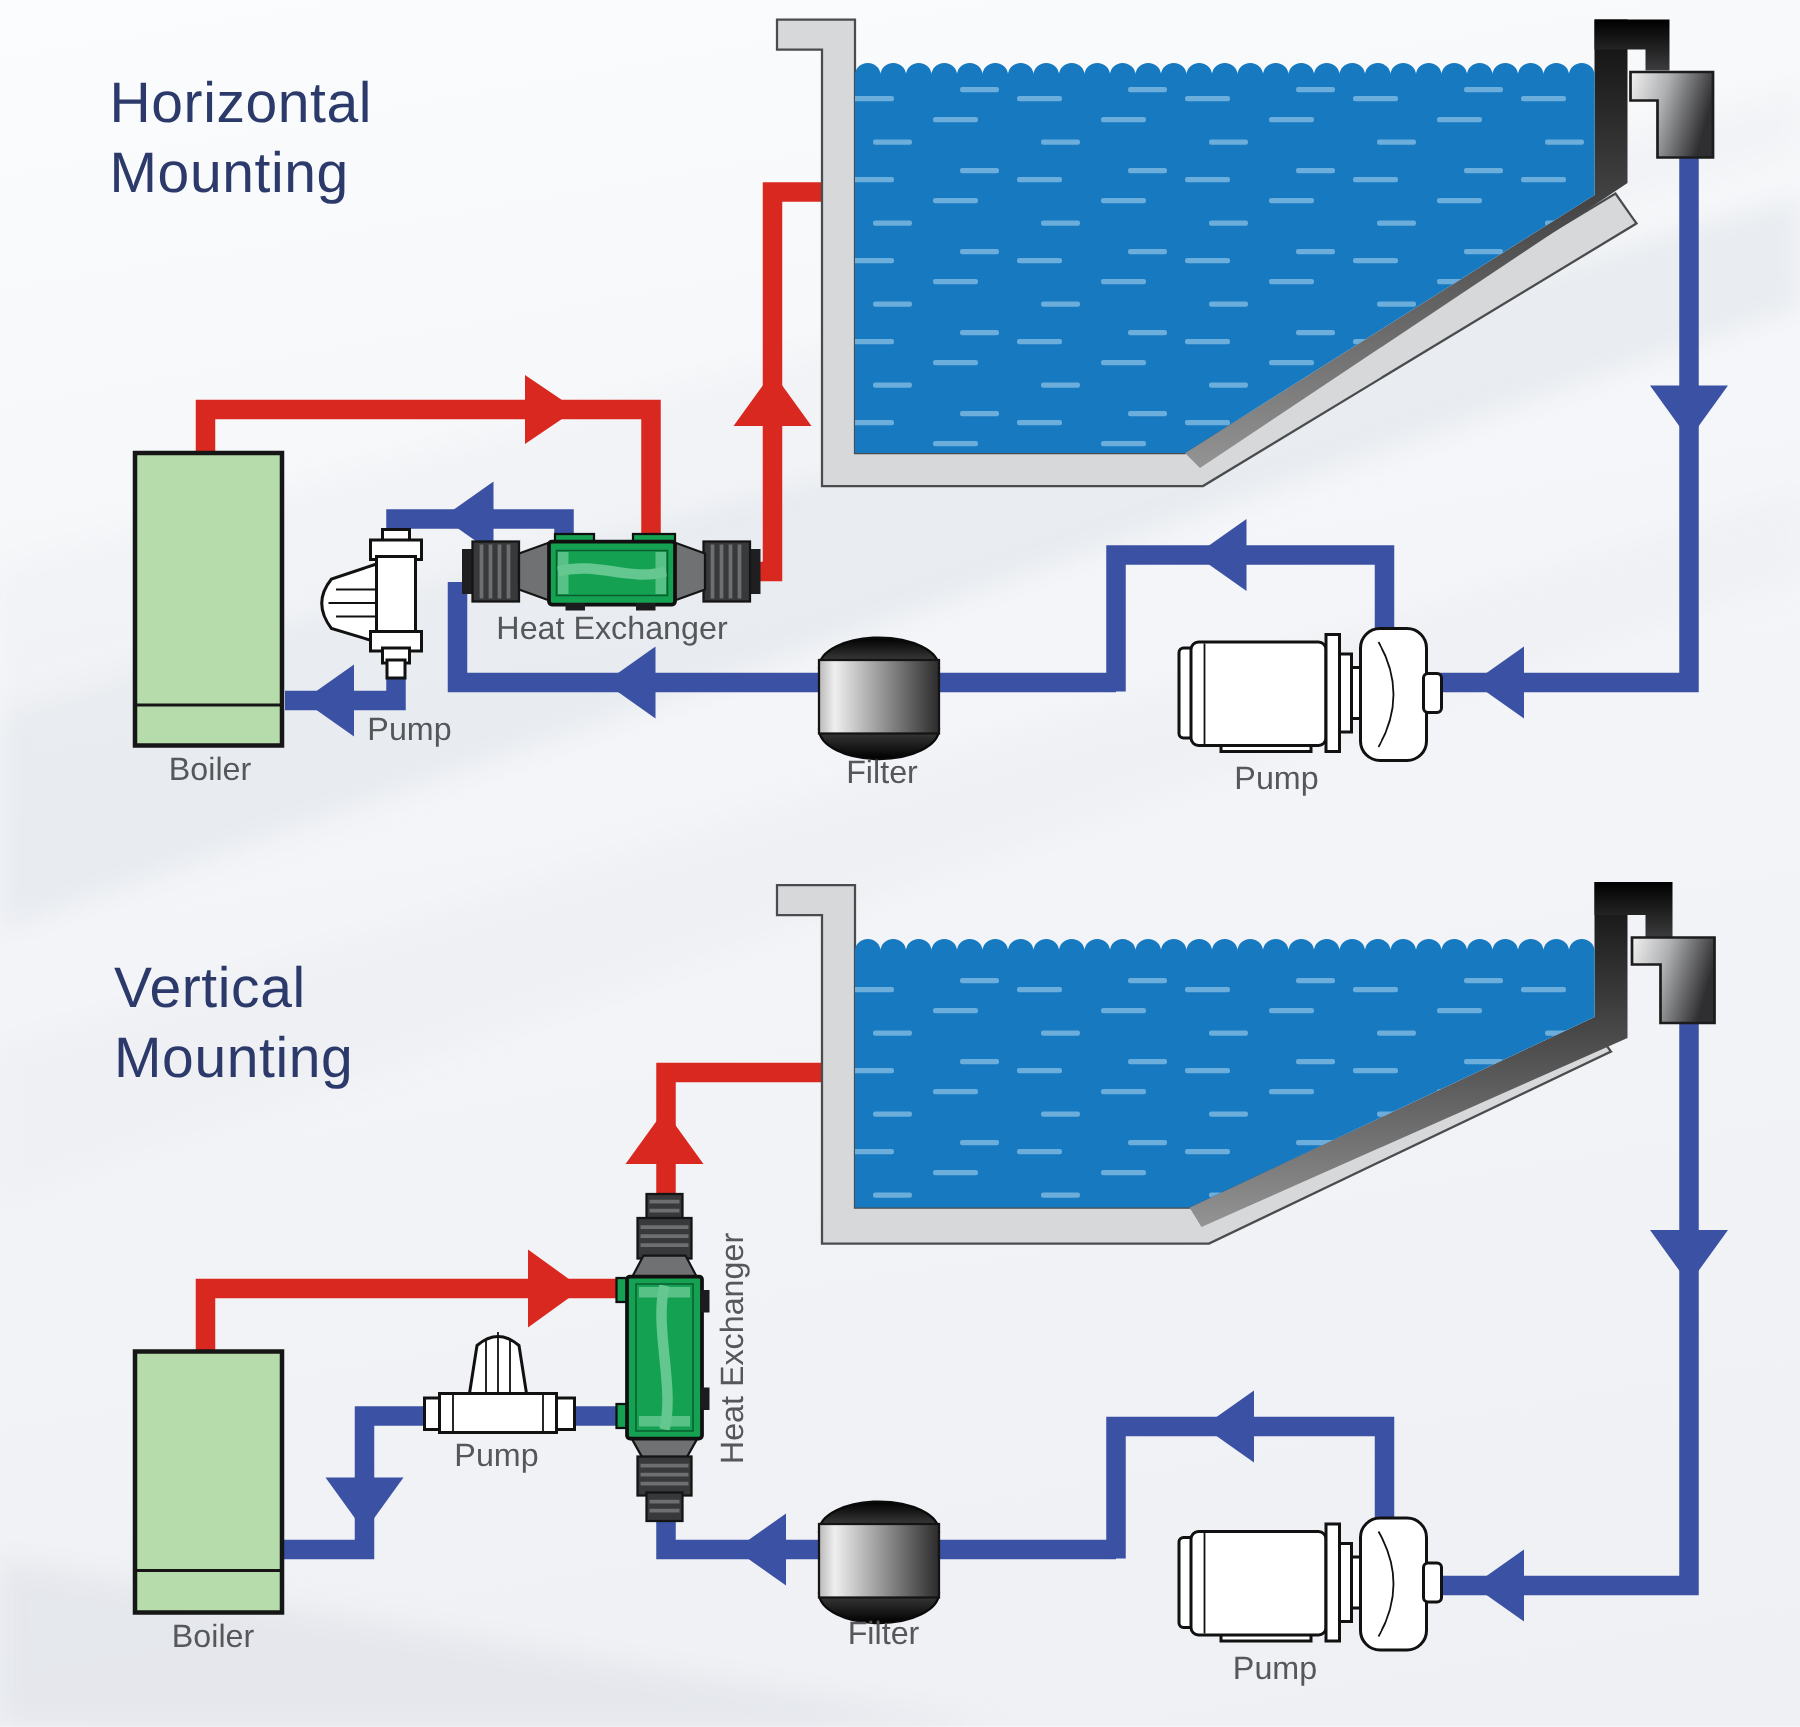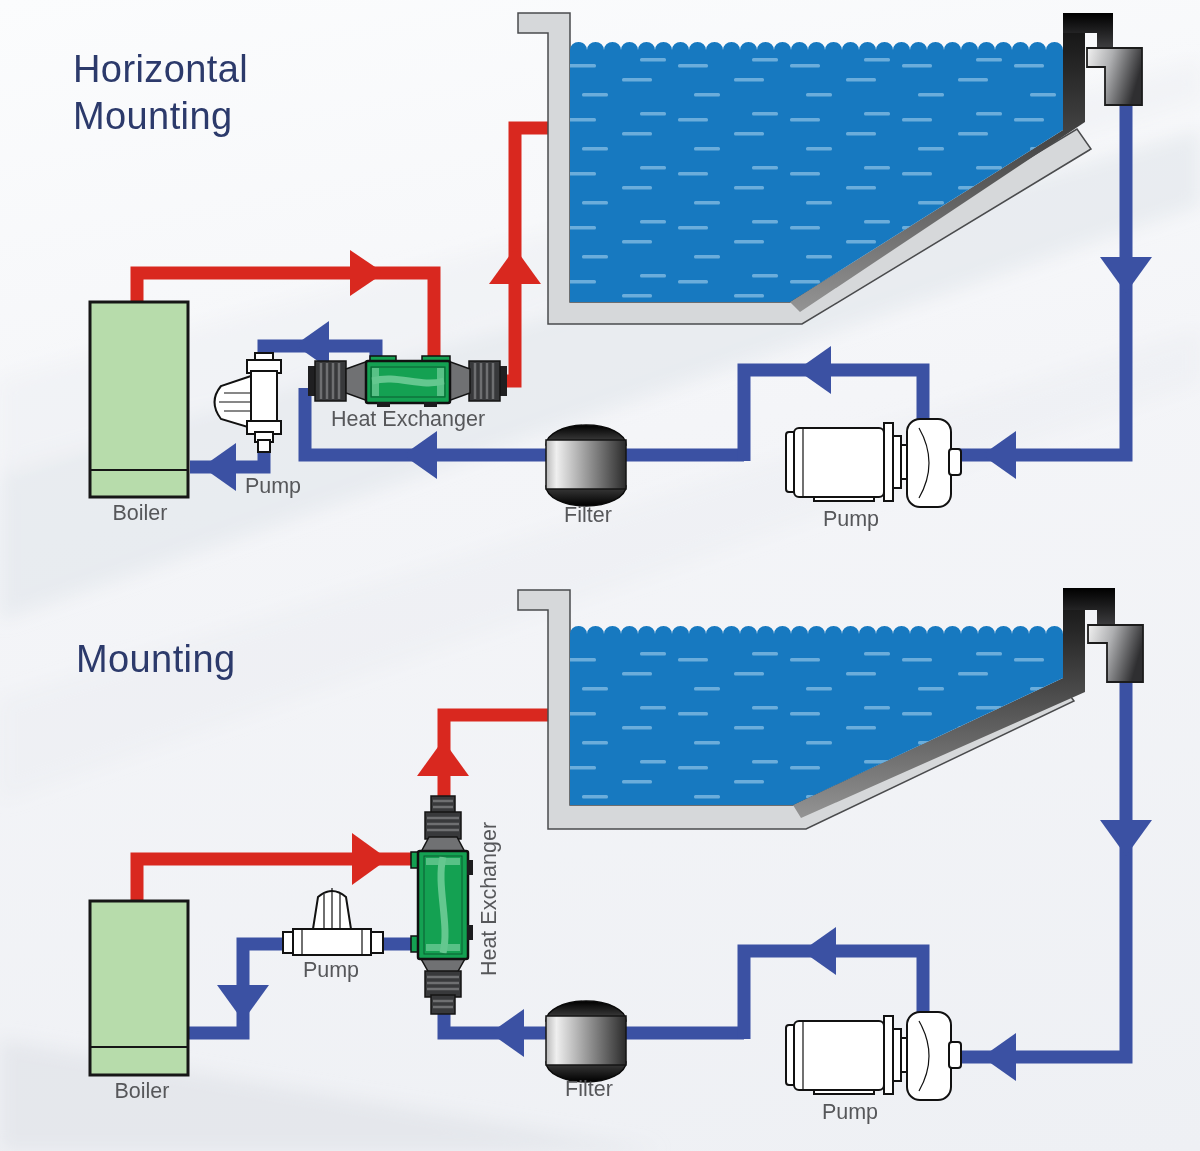--- a/index.html
+++ b/index.html
@@ -245,20 +245,21 @@
 
   <use href="#filt" y="576"></use>
   <use href="#bpump" y="593"></use>
 </svg>
 
   <div class="title" style="left:73px;top:46px;">
     <span>Horizontal</span>
     <span>Mounting</span>
   </div>
   <div class="title" style="left:76px;top:636px;">
+    <span>Vertical</span>
     <span>Mounting</span>
   </div>
 
   <div class="lbl" style="left:140px;top:501px;">Boiler</div>
   <div class="lbl" style="left:273px;top:474px;">Pump</div>
   <div class="lbl" style="left:408px;top:407px;">Heat Exchanger</div>
   <div class="lbl" style="left:588px;top:503px;">Filter</div>
   <div class="lbl" style="left:851px;top:507px;">Pump</div>
 
   <div class="lbl" style="left:142px;top:1079px;">Boiler</div>

